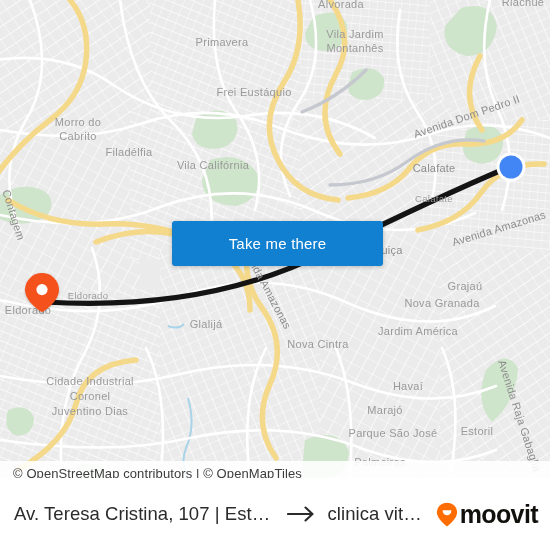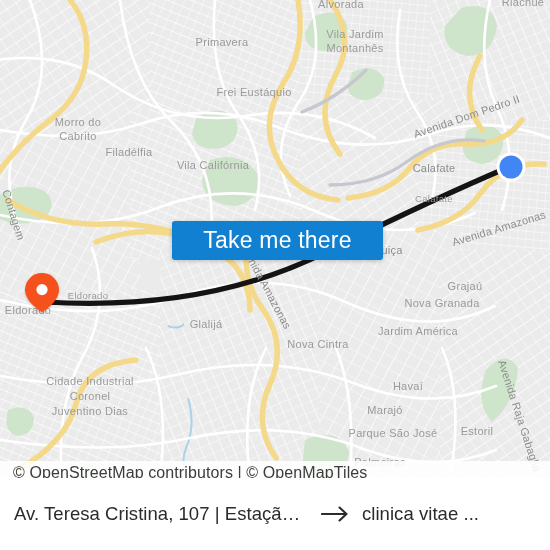--- a/index.html
+++ b/index.html
@@ -51,47 +51,47 @@
     font-size: 11px;
     letter-spacing: 0.2px;
   }
 
   
   #take-me-there {
     position: absolute;
     left: 172px;
     top: 221px;
     width: 211px;
-    height: 39px;
+    height: 45px;
     background: #1180d0;
     border: none;
     border-radius: 3px;
     color: #ffffff;
     font-family: "Liberation Sans", sans-serif;
-    font-size: 23px;
+    font-size: 15px;
     letter-spacing: 0.2px;
     cursor: pointer;
     box-shadow: 0 1px 4px rgba(0,0,0,0.22);
     padding: 0;
     display: flex;
     align-items: center;
     justify-content: center;
   }
 
   
   #attribution {
     position: absolute;
     left: 0;
     top: 461px;
     width: 550px;
     height: 24px;
     background: rgba(255,255,255,0.88);
     display: flex;
     align-items: center;
-    font-size: 16px;
+    font-size: 13px;
     color: #3c3c3c;
     padding-left: 13px;
     box-sizing: border-box;
     letter-spacing: 0.1px;
   }
 
   
   #footer {
     position: absolute;
     left: 0;
@@ -324,15 +324,24 @@
       <span id="route-arrow">
         <svg width="30" height="18" viewBox="0 0 30 18" xmlns="http://www.w3.org/2000/svg" aria-hidden="true">
           <path d="M1 9 H25" stroke="#2b2b2b" stroke-width="2.1" stroke-linecap="round" fill="none"></path>
           <path d="M18.5 2.5 L25.5 9 L18.5 15.5" stroke="#2b2b2b" stroke-width="2.1" stroke-linecap="round" stroke-linejoin="round" fill="none"></path>
         </svg>
       </span>
 
       <span id="route-destination" class="route-endpoint">clinica vitae ...</span>
     </div>
 
+    <div id="moovit-logo">
+      <span style="display:flex;">
+        <svg width="22" height="25" viewBox="0 0 22 25" xmlns="http://www.w3.org/2000/svg" aria-hidden="true">
+          <path d="M11 0.8 C5.2 0.8 0.9 5.1 0.9 10.5 C0.9 17.2 11 24.4 11 24.4 C11 24.4 21.1 17.2 21.1 10.5 C21.1 5.1 16.8 0.8 11 0.8 Z" fill="#ff6d00"></path>
+          <path d="M6.6 8.2 C6.6 11.4 8.6 13.3 11 13.3 C13.4 13.3 15.4 11.4 15.4 8.2 Z" fill="#ffffff"></path>
+        </svg>
+      </span>
+      <span id="moovit-wordmark">moovit</span>
+    </div>
   </div>
 
 </div>
 
 </body></html>

